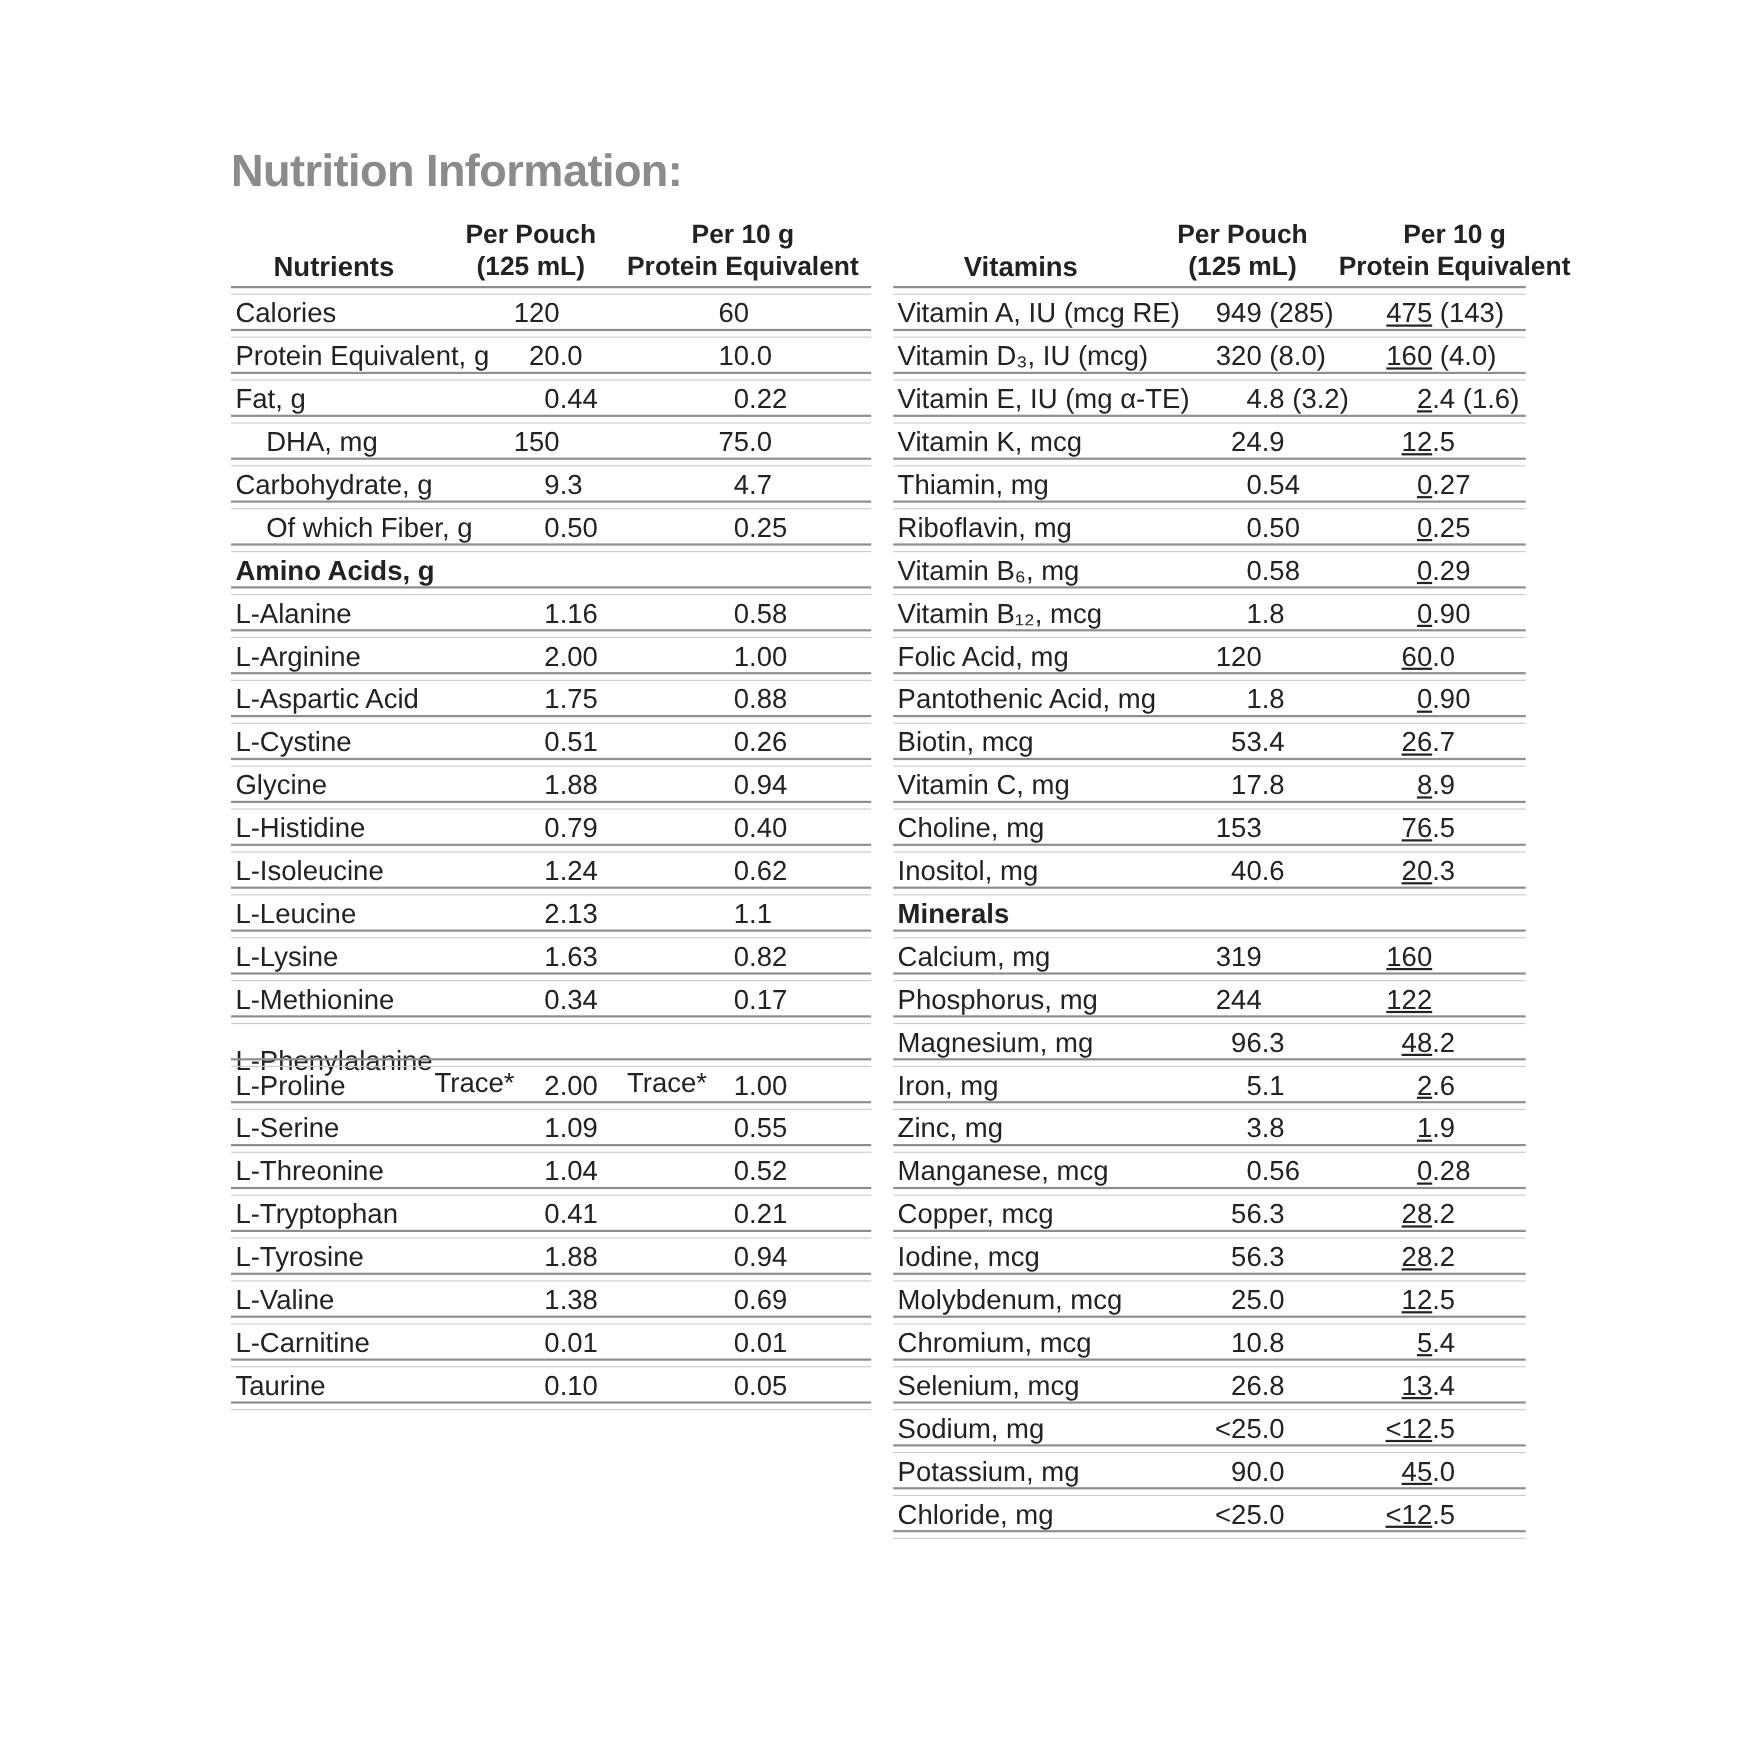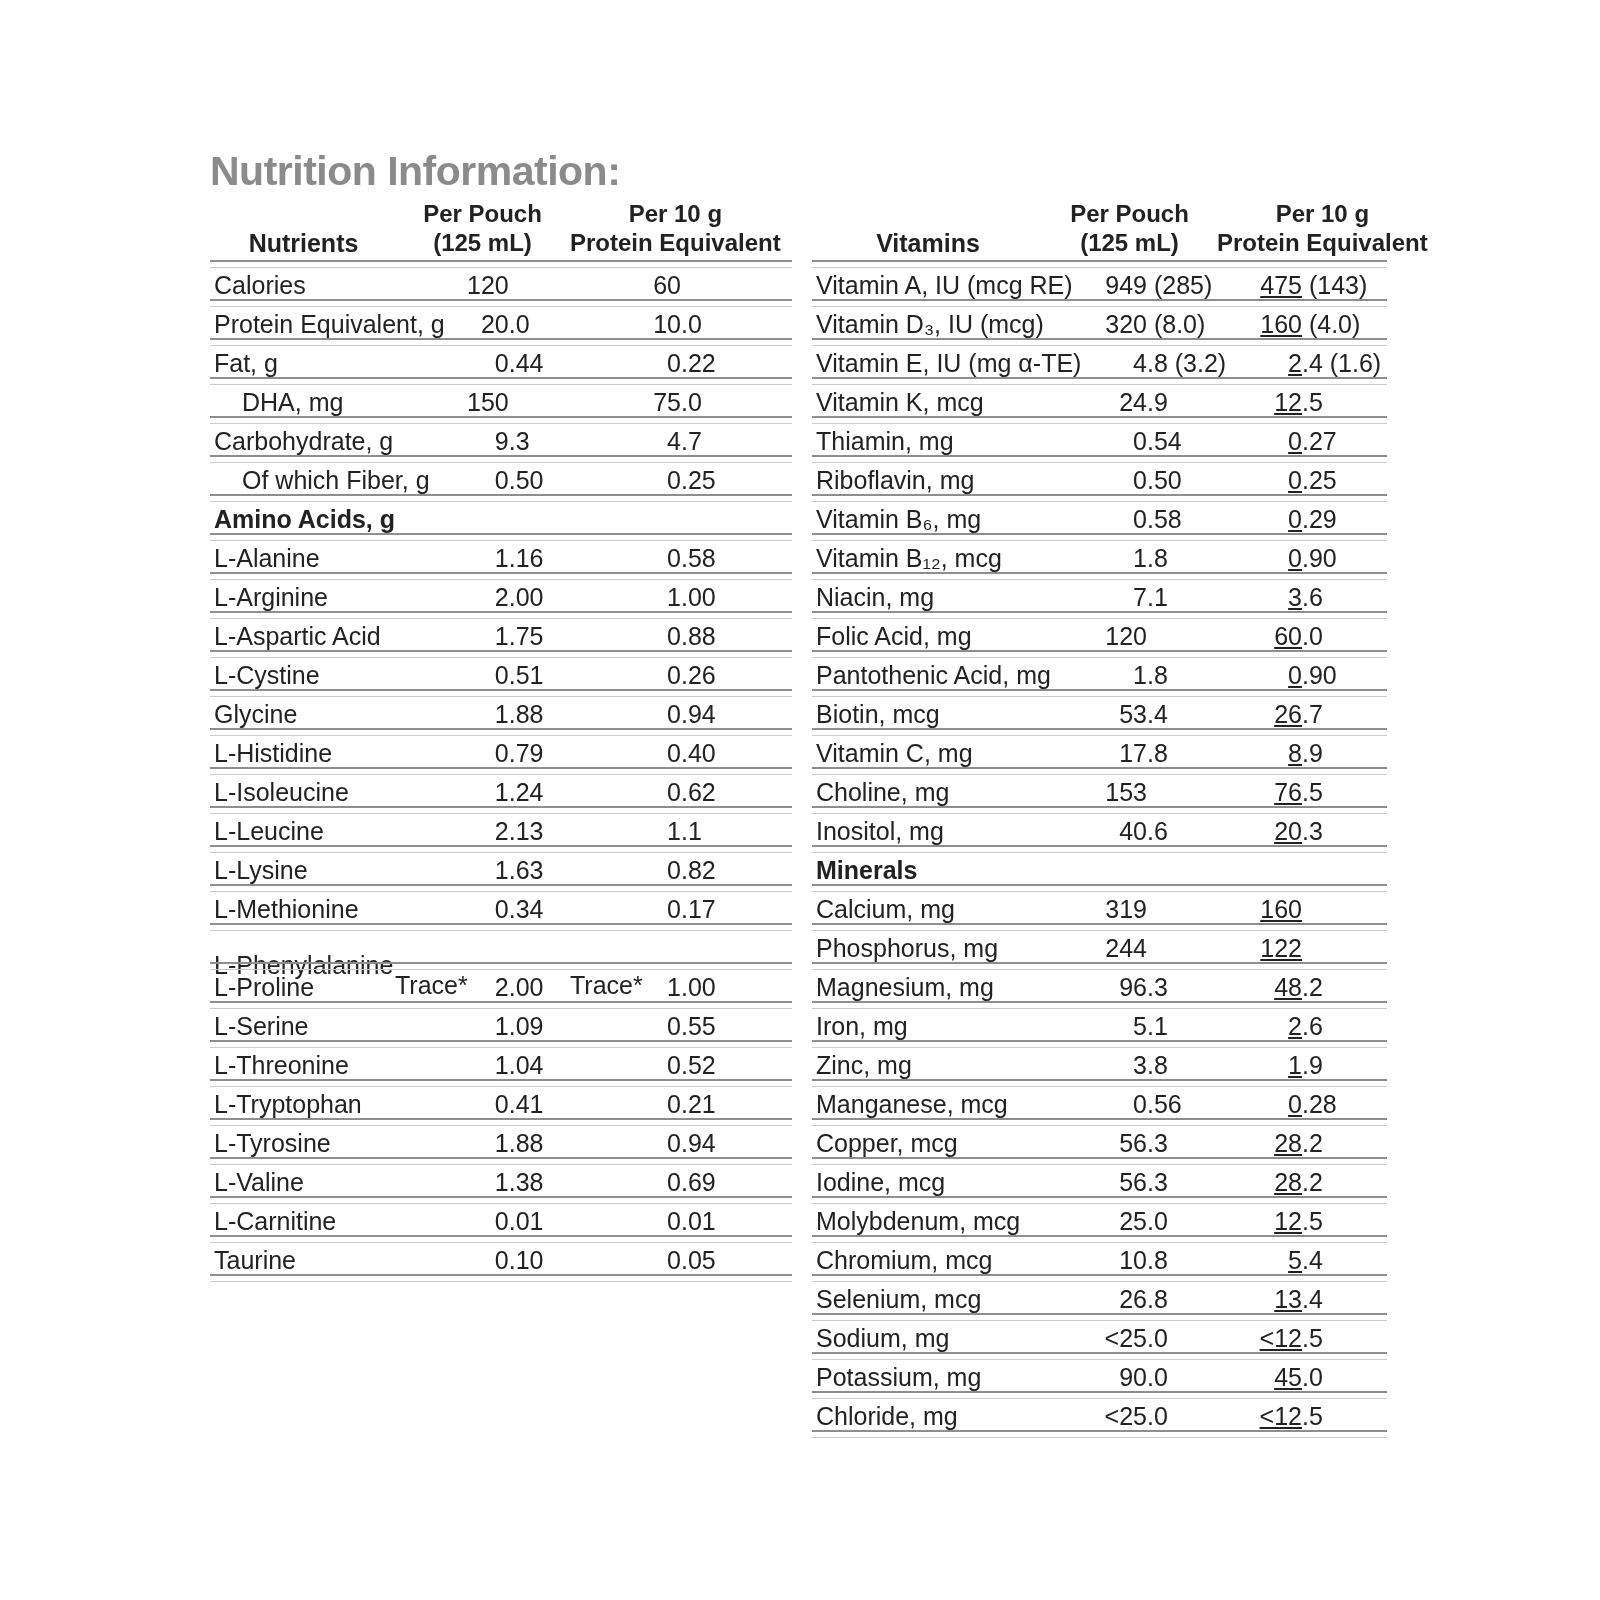--- a/index.html
+++ b/index.html
@@ -1,21 +1,21 @@
 <!DOCTYPE html>
 <html><head>
 <meta charset="utf-8">
 <style>
   html,body{margin:0;padding:0;background:#fff;}
   .page{
     position:relative;width:1600px;height:1600px;background:#ffffff;overflow:hidden;
     font-family:"Liberation Sans","DejaVu Sans",sans-serif;color:#222;
   }
   .title{
-    position:absolute;left:210px;top:148px;margin:0;
+    position:absolute;left:210px;top:132px;margin:0;
     font-size:41px;font-weight:700;letter-spacing:-0.5px;color:#8b8b8b;
     white-space:nowrap;
   }
   .tbl{position:absolute;top:196px;}
   .tbl-left{left:210px;width:582px;}
   .tbl-right{left:812px;width:575px;}
 
   .hdr,.row{display:grid;position:relative;white-space:nowrap;}
   .tbl-left .hdr,.tbl-left .row{grid-template-columns:185px 175px 1fr;}
   .tbl-right .hdr,.tbl-right .row{grid-template-columns:230px 175px 1fr;}
@@ -241,25 +241,20 @@
         <div class="cell lbl">Vitamin B₆, mg</div>
         <div class="cell val c1"><span class="vl">0</span><span class="vr">.58</span></div>
         <div class="cell val c2"><span class="vl">0</span><span class="vr">.29</span></div>
       </div>
       <div class="row">
         <div class="cell lbl">Vitamin B₁₂, mcg</div>
         <div class="cell val c1"><span class="vl">1</span><span class="vr">.8</span></div>
         <div class="cell val c2"><span class="vl">0</span><span class="vr">.90</span></div>
       </div>
       <div class="row">
-        <div class="cell lbl">Niacin, mg</div>
-        <div class="cell val c1"><span class="vl">7</span><span class="vr">.1</span></div>
-        <div class="cell val c2"><span class="vl">3</span><span class="vr">.6</span></div>
-      </div>
-      <div class="row">
         <div class="cell lbl">Folic Acid, mg</div>
         <div class="cell val c1"><span class="vl">120</span><span class="vr"></span></div>
         <div class="cell val c2"><span class="vl">60</span><span class="vr">.0</span></div>
       </div>
       <div class="row">
         <div class="cell lbl">Pantothenic Acid, mg</div>
         <div class="cell val c1"><span class="vl">1</span><span class="vr">.8</span></div>
         <div class="cell val c2"><span class="vl">0</span><span class="vr">.90</span></div>
       </div>
       <div class="row">

